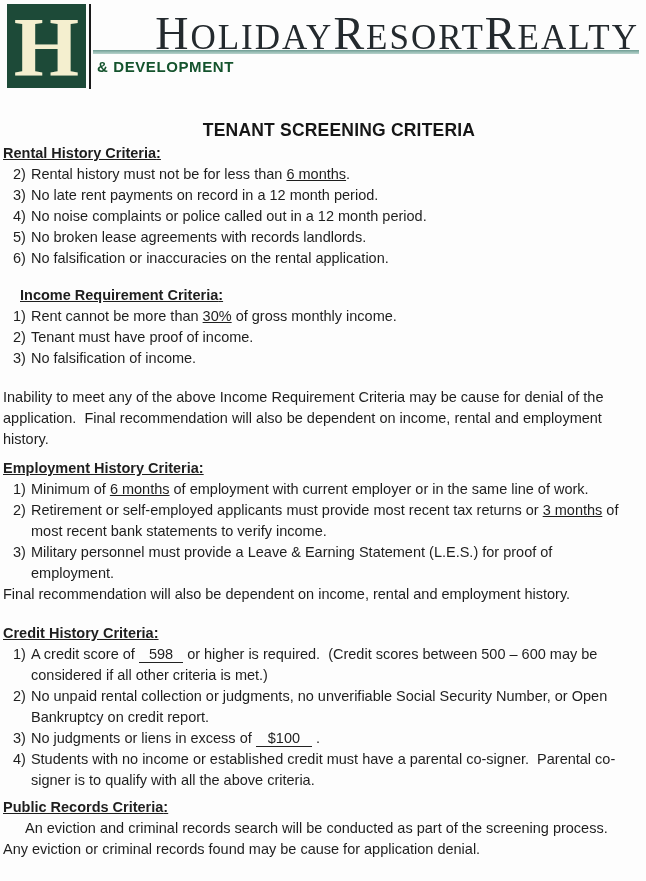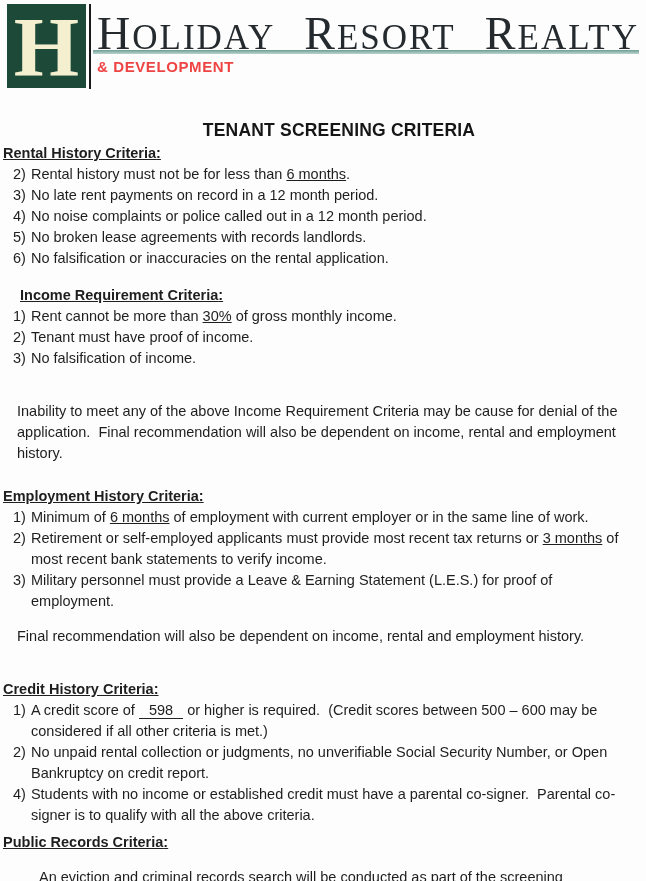--- a/index.html
+++ b/index.html
@@ -18,52 +18,52 @@
     font-family:"Liberation Serif","DejaVu Serif",serif;
     font-weight:bold;font-size:84px;line-height:1;
     color:var(--letter-cream,#f4efcf);transform:translateY(2px);
   }
   .logo-divider{
     position:absolute;left:89px;top:4px;width:2px;height:85px;
     background:var(--divider,#1a1a1a);
   }
   .wordmark{
     position:absolute;left:97px;top:7px;width:542px;
-    display:flex;justify-content:space-between;align-items:baseline;
+    display:flex;justify-content:flex-end;align-items:baseline;
     font-family:"Liberation Serif","DejaVu Serif",serif;
     font-size:35px;letter-spacing:2px;color:#242a2e;white-space:nowrap;
   }
   .word{display:inline-block;}
   .word::first-letter{font-size:46px;}
   .teal-rule{
     position:absolute;left:93px;top:50px;width:546px;height:4px;
     background:linear-gradient(180deg,#6e9c92 0%,var(--rule-teal,#9dc0b8) 60%,#b7d2cb 100%);
   }
   .subtitle{
     position:absolute;left:97px;top:58px;
-    font-weight:bold;font-size:15px;letter-spacing:0.6px;color:#ef4444;
+    font-weight:bold;font-size:15px;letter-spacing:0.6px;color:#14532d;
   }
   
   .doc-title{
     position:absolute;left:0;top:104px;width:100%;margin:16px;
     text-align:center;font-size:17.5px;font-weight:bold;color:#161616;
     letter-spacing:0.2px;
   }
   
   .body{
     position:absolute;left:3px;top:143px;right:14px;
     font-size:14.5px;line-height:21px;
   }
   .sec-h{font-weight:bold;text-decoration:underline;}
   .sec-h.indent{margin-left:17px;}
   .hu{text-decoration:underline;}
   .item{padding-left:28px;text-indent:-18px;}
   .num{padding-right:5px;}
   .txt{white-space:pre-wrap;}
-  .note{margin:14px;white-space:pre-wrap;}
+  .note{margin:0;white-space:pre-wrap;}
   .note.first-indent{text-indent:22px;}
   .fill{border-bottom:1.5px solid #222;white-space:pre;}
   .w16{padding:0 16px;}
   .w10{padding:0 10px;}
   .w12{padding:0 12px;}
   .uv{text-decoration:underline;}
   .g16{height:16px;} .g18{height:18px;} .g8{height:8px;} .g6{height:6px;}
 </style>
 </head>
 <body>
@@ -112,20 +112,21 @@
     <div class="item"><span class="num">1)</span><span class="txt">Minimum of </span><span class="uv">6 months</span><span class="txt"> of employment with current employer or in the same line of work.</span></div>
     <div class="item"><span class="num">2)</span><span class="txt">Retirement or self-employed applicants must provide most recent tax returns or </span><span class="uv">3 months</span><span class="txt"> of most recent bank statements to verify income.</span></div>
     <div class="item"><span class="num">3)</span><span class="txt">Military personnel must provide a Leave &amp; Earning Statement (L.E.S.) for proof of employment.</span></div>
     <p class="note">Final recommendation will also be dependent on income, rental and employment history.</p>
 
     <div class="g18"></div>
 
     <div class="sec-h"><span class="hu">Credit History Criteria</span><span>:</span></div>
     <div class="item"><span class="num">1)</span><span class="txt">A credit score of </span><span class="fill w10">598</span><span class="txt"> or higher is required.  (Credit scores between 500 – 600 may be considered if all other criteria is met.)</span></div>
     <div class="item"><span class="num">2)</span><span class="txt">No unpaid rental collection or judgments, no unverifiable Social Security Number, or Open Bankruptcy on credit report.</span></div>
+    <div class="item"><span class="num">3)</span><span class="txt">No judgments or liens in excess of </span><span class="fill w12">$100</span><span class="txt"> .</span></div>
     <div class="item"><span class="num">4)</span><span class="txt">Students with no income or established credit must have a parental co-signer.  Parental co-signer is to qualify with all the above criteria.</span></div>
 
     <div class="g6"></div>
 
     <div class="sec-h"><span class="hu">Public Records Criteria</span><span>:</span></div>
     <p class="note first-indent">An eviction and criminal records search will be conducted as part of the screening process.  Any eviction or criminal records found may be cause for application denial.</p>
 
   </div>
 </div>
 

